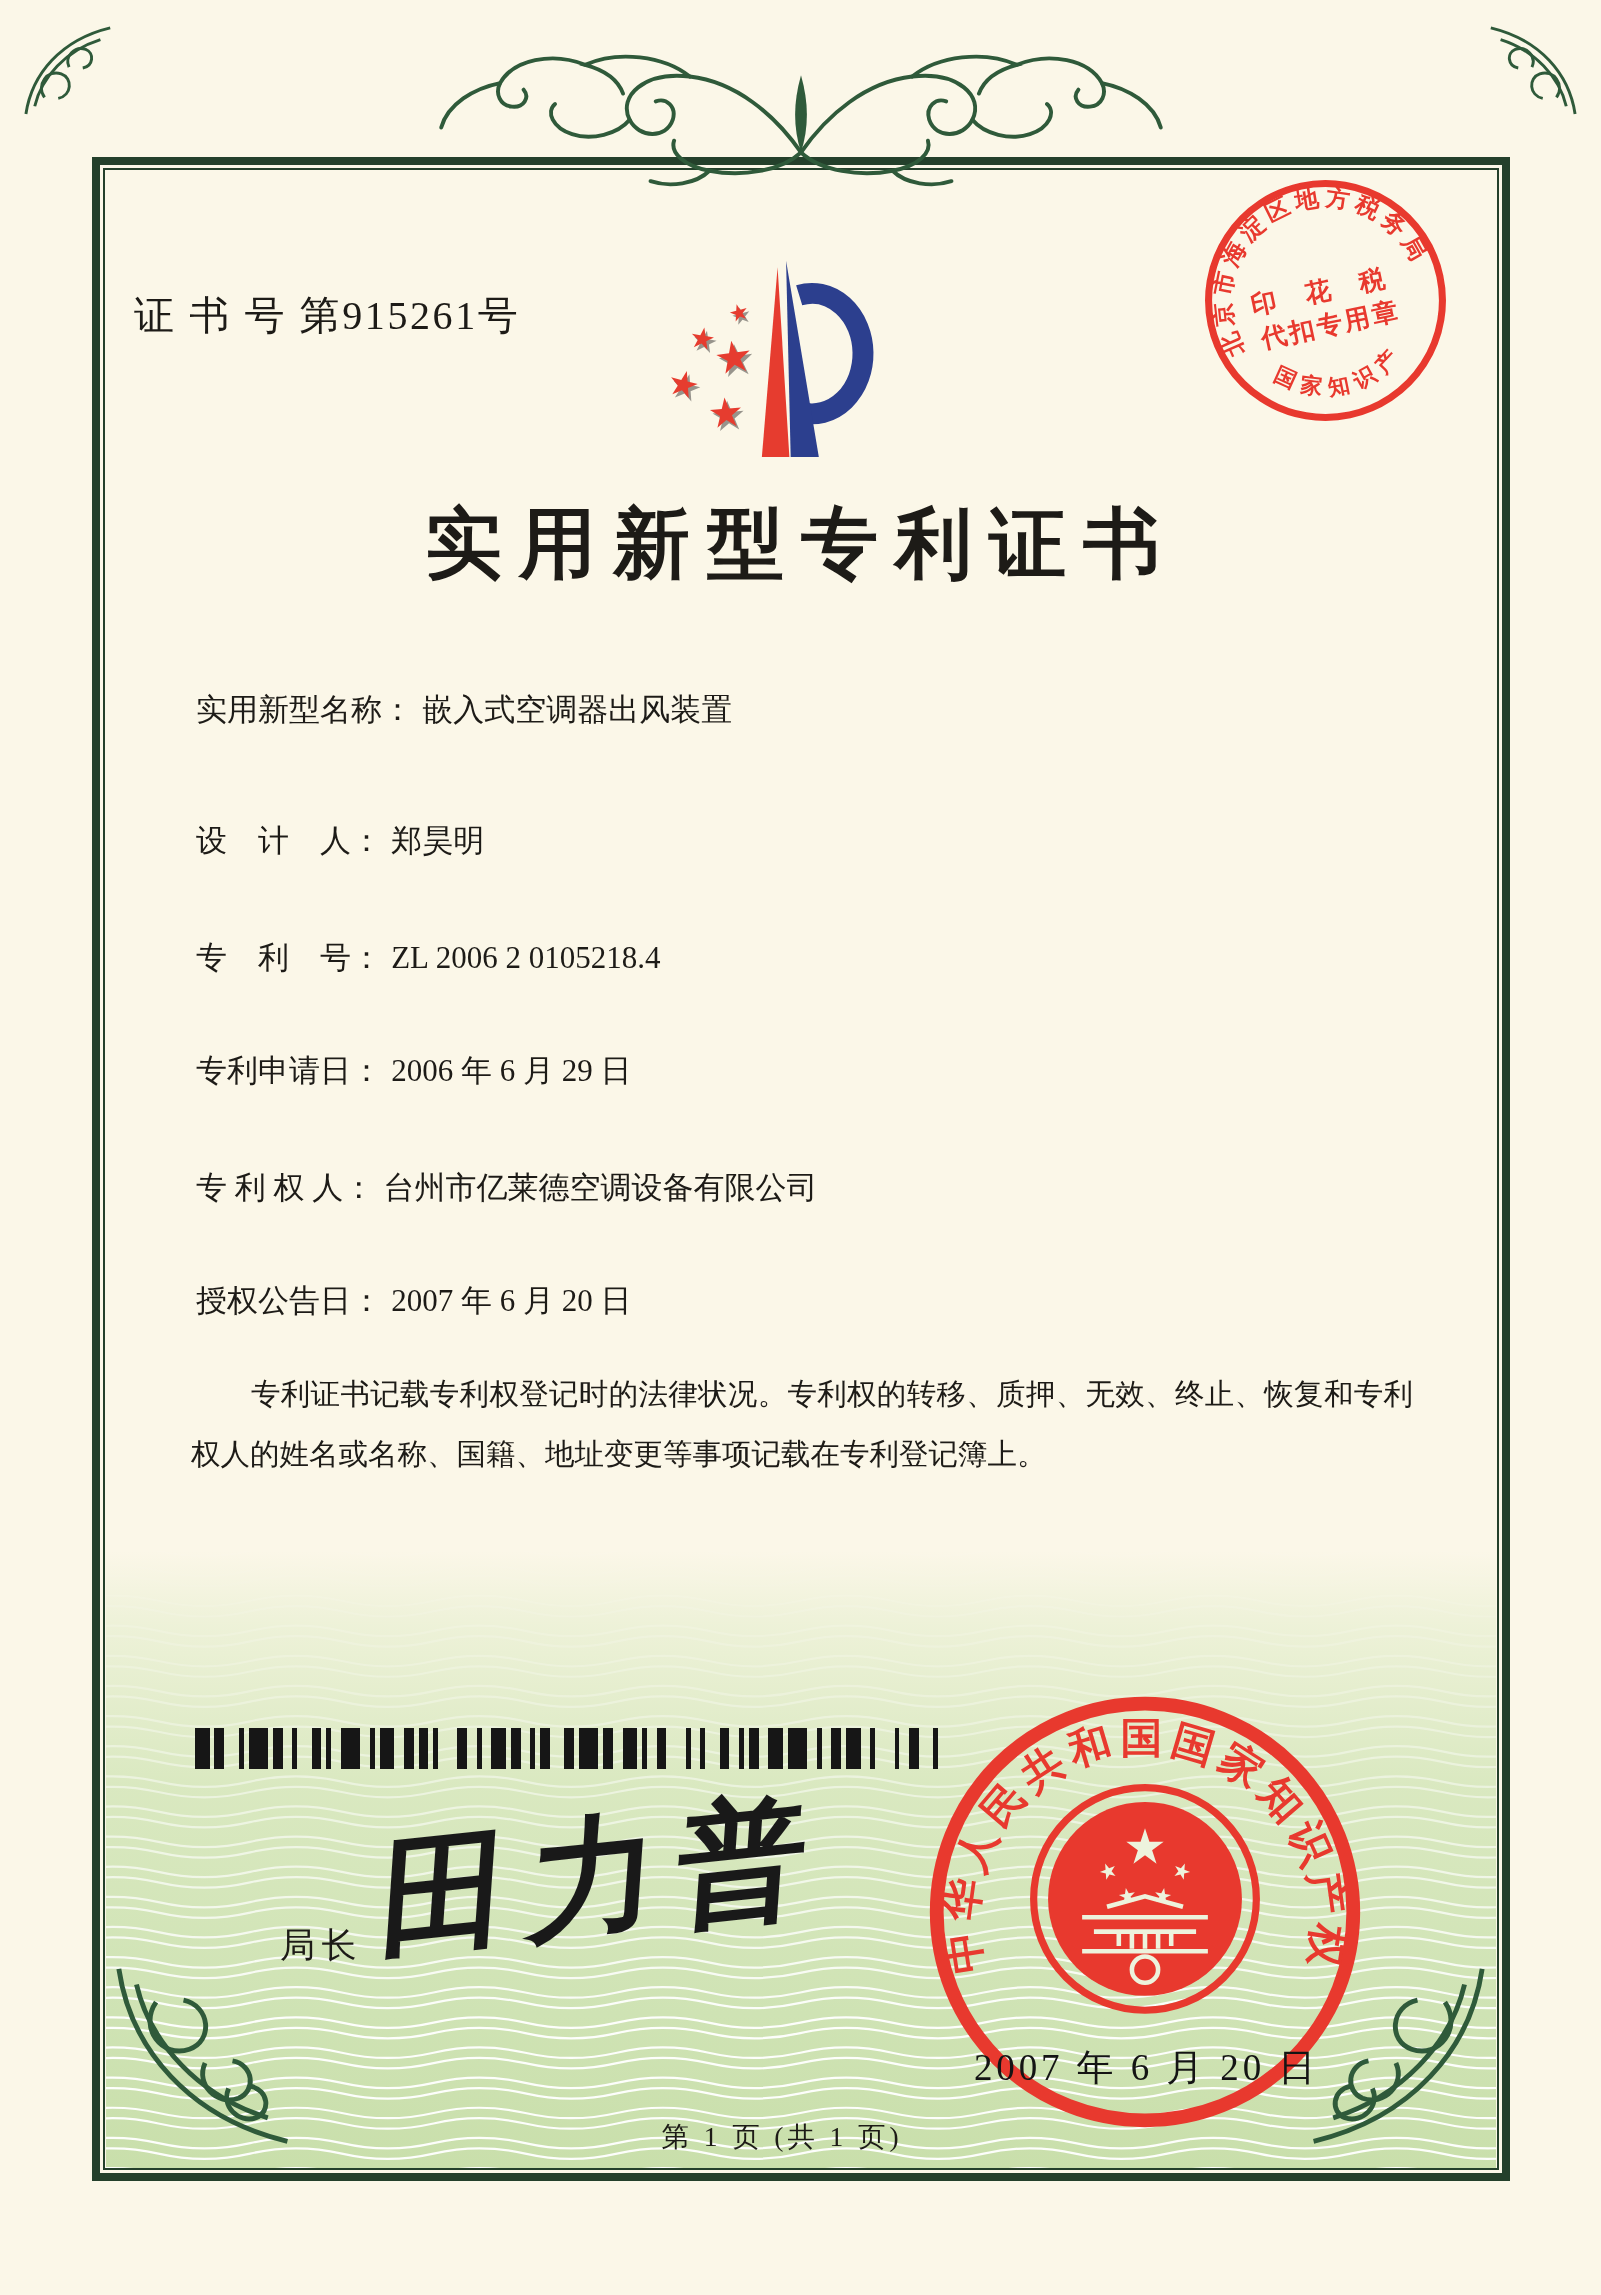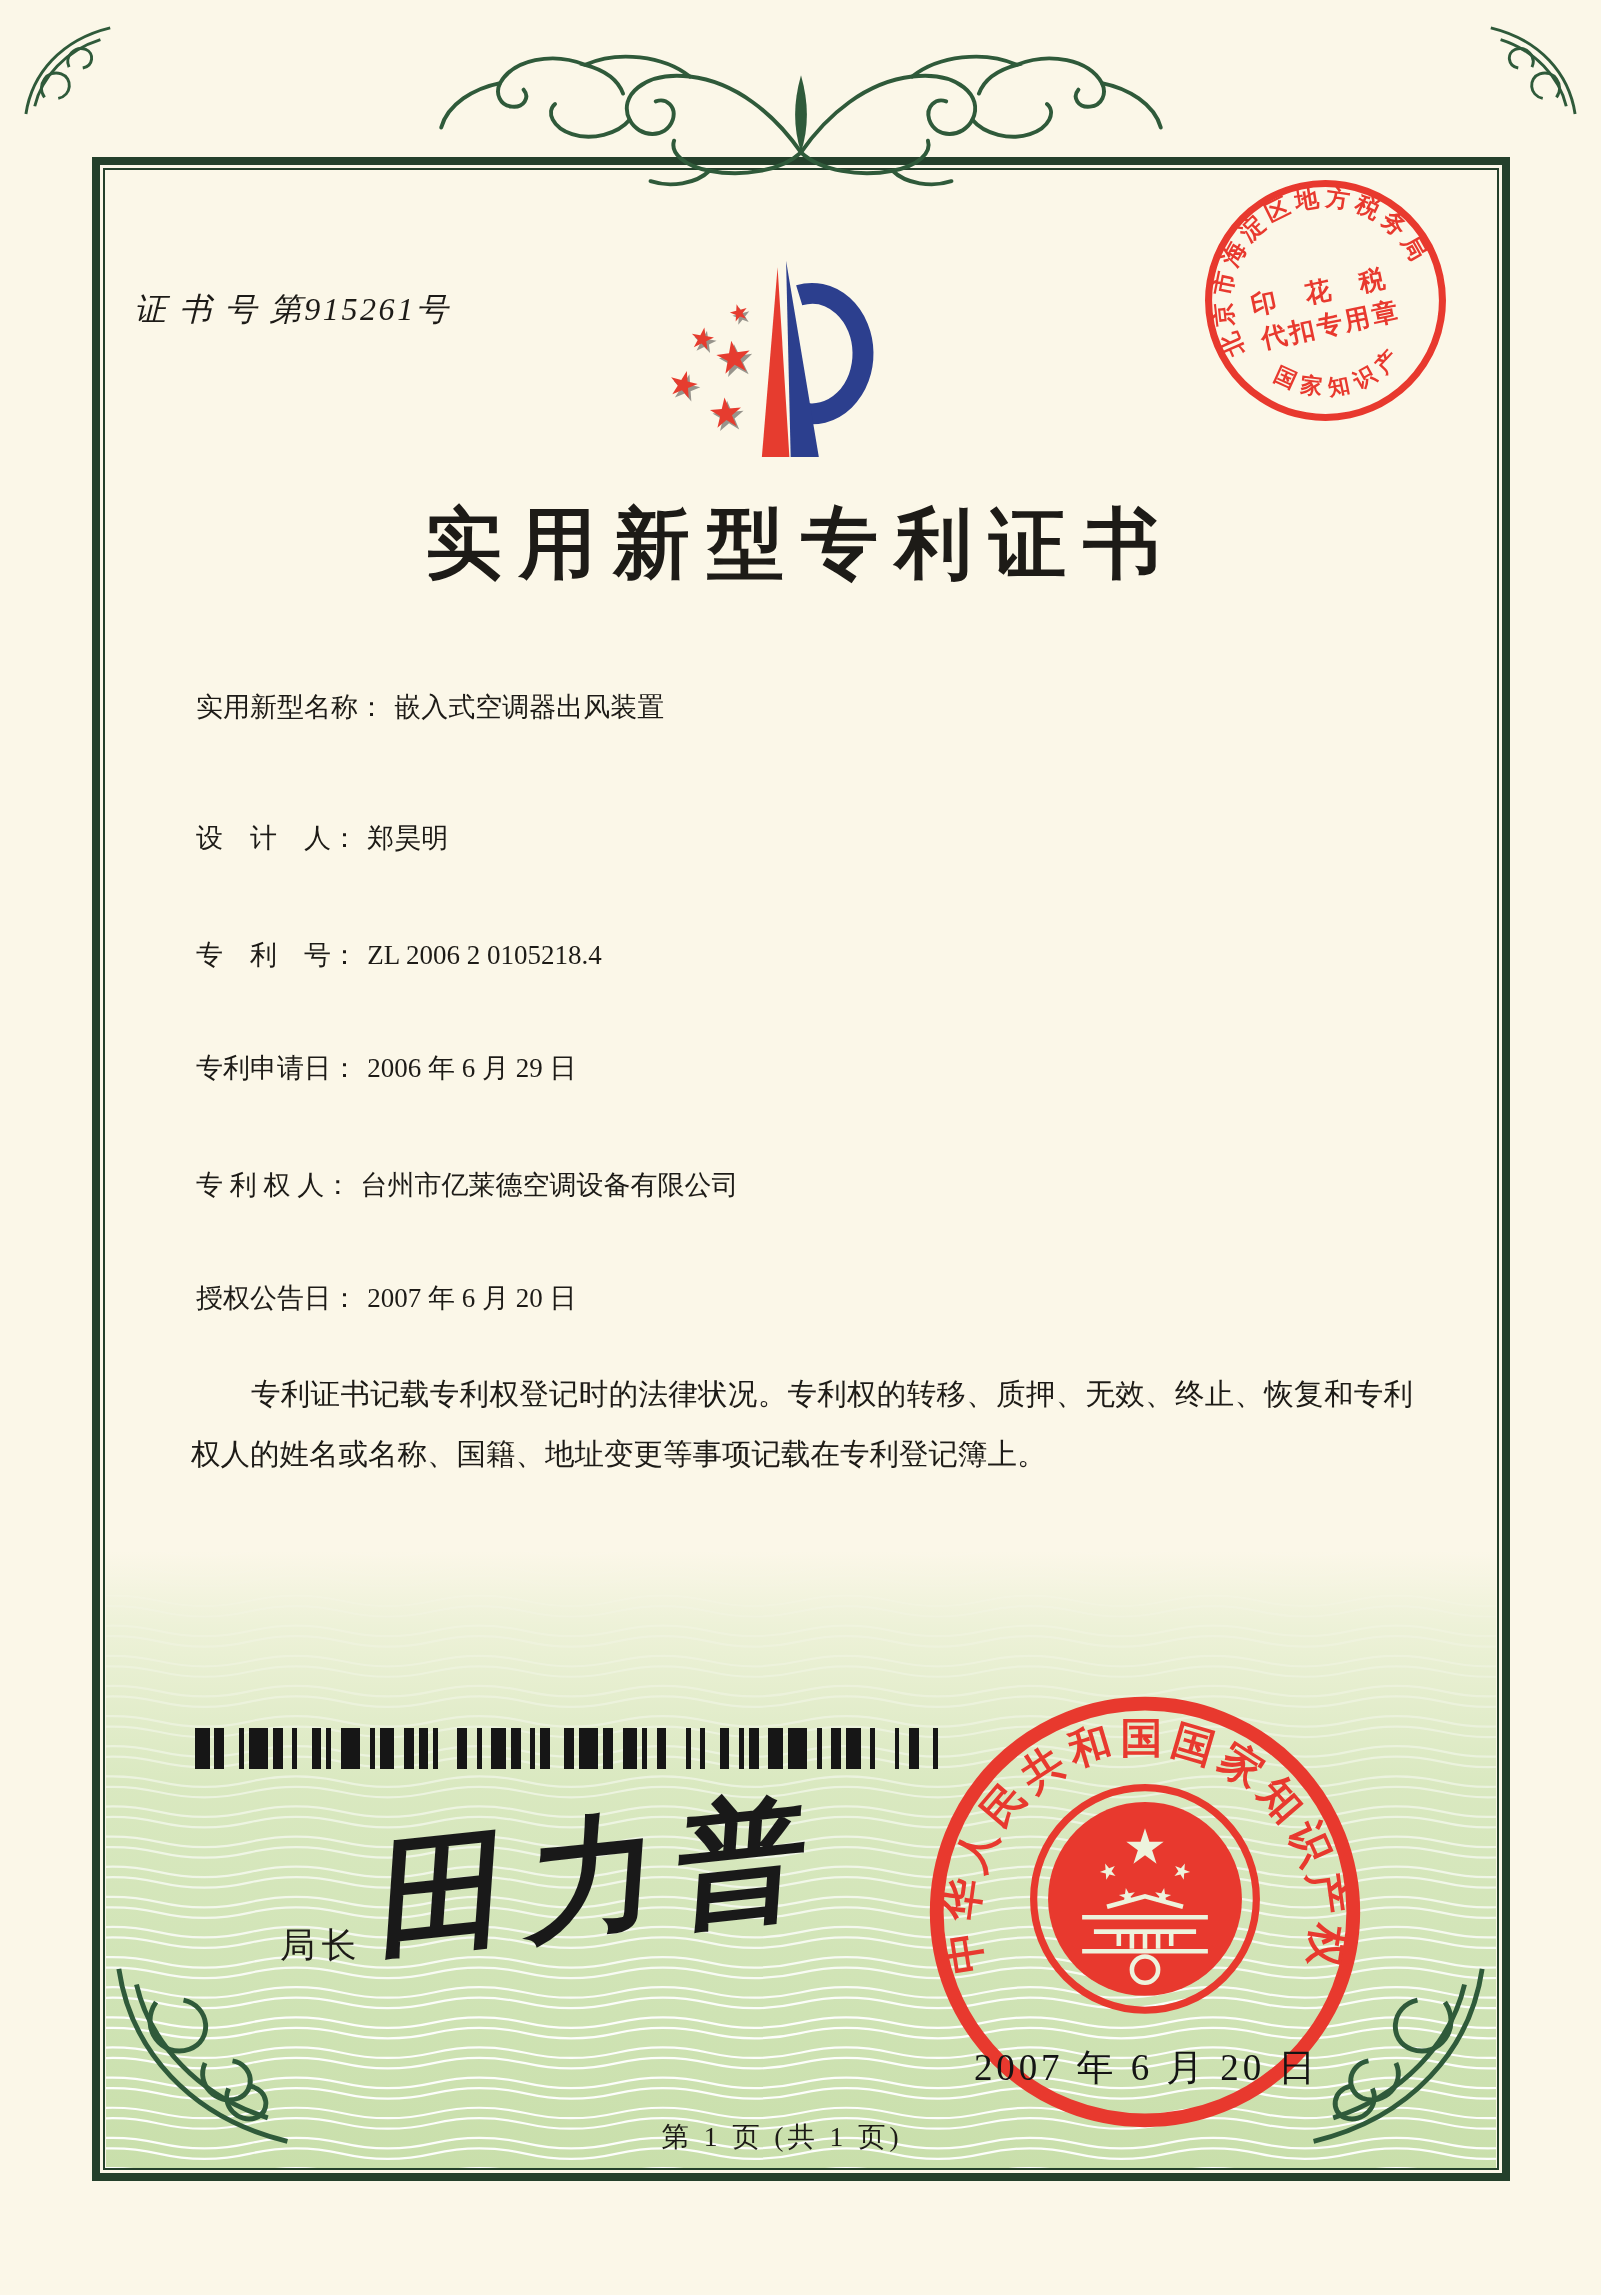--- a/index.html
+++ b/index.html
@@ -21,23 +21,23 @@
   
   #waves-area{
     left:106px;top:1551px;width:1390px;height:617px;overflow:hidden;z-index:1;
     background:linear-gradient(to bottom,
       rgba(223,236,200,0) 0%,
       rgba(221,235,197,0.45) 12%,
       rgba(214,231,188,0.9) 38%,
       #cfe3b4 75%,
       #c9dfab 100%);
   }
-  #cert-no{left:134px;top:288px;font-size:32px;letter-spacing:2.6px;z-index:3;font-style:italic;}
+  #cert-no{left:134px;top:288px;font-size:40px;letter-spacing:2.6px;z-index:3;}
   #title{left:0;top:493px;width:1602px;text-align:center;font-size:77px;font-weight:bold;letter-spacing:17px;z-index:3;}
-  .field-row{left:196px;font-size:27px;z-index:3;white-space:nowrap;}
+  .field-row{left:196px;font-size:31px;z-index:3;white-space:nowrap;}
   .field-row .val{margin-left:9.2px;}
   #paragraphs{left:191px;top:1364px;width:1222px;z-index:3;}
   #paragraphs p{margin:0;font-size:29.5px;line-height:60px;text-align:justify;text-indent:60px;}
   #barcode{left:195px;top:1728px;width:753px;height:41px;z-index:6;display:flex;align-items:stretch;}
   #barcode .bar{background:#161616;height:100%;}
   #barcode .gap{height:100%;}
   #sig-role{left:280px;top:1922px;font-size:35px;letter-spacing:6.5px;z-index:6;font-family:Liberation Serif, serif;}
   #sig-name{
     left:380px;top:1814px;font-size:130px;font-weight:bold;z-index:6;
     transform:rotate(-6deg) skewX(-10deg);transform-origin:left center;

